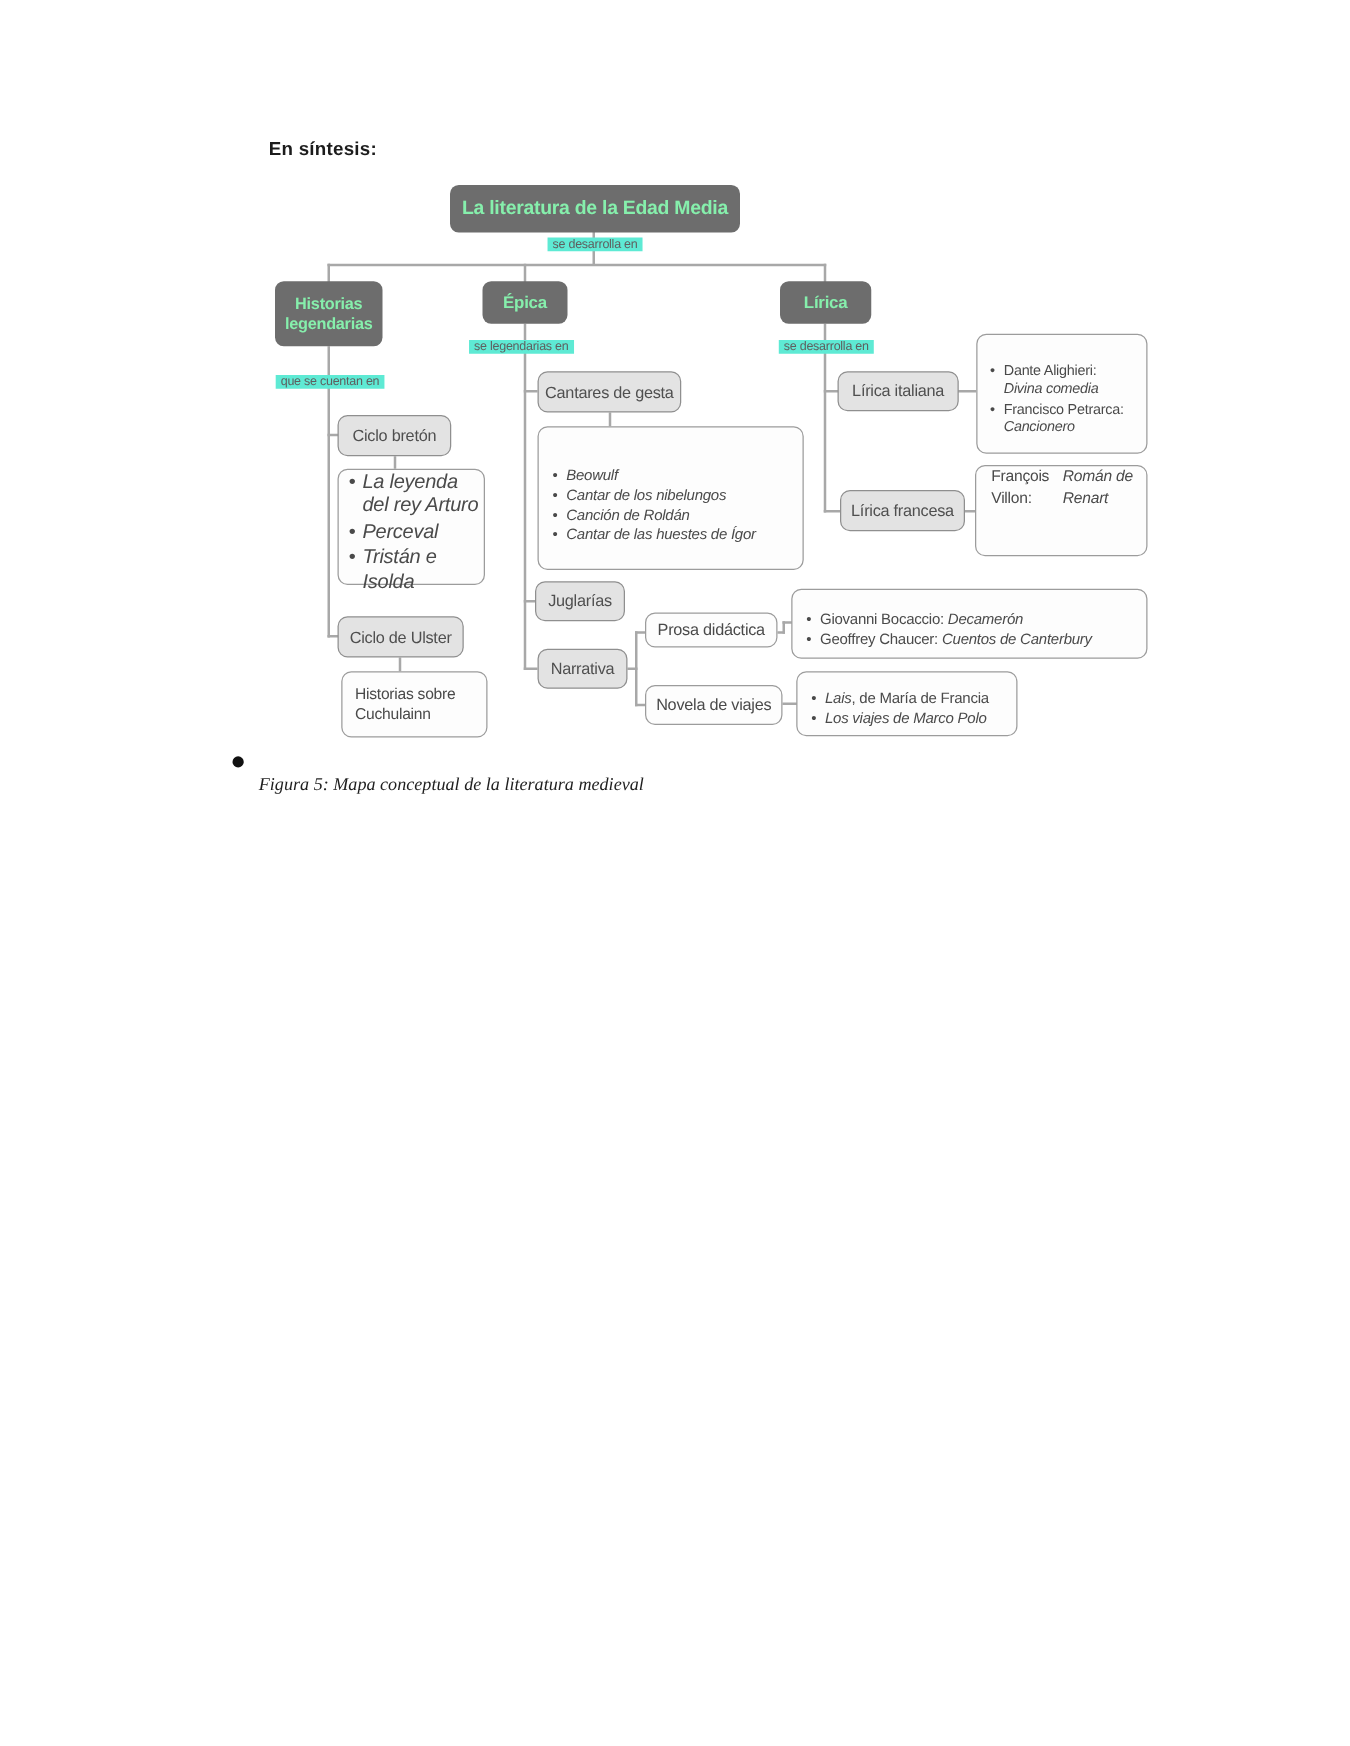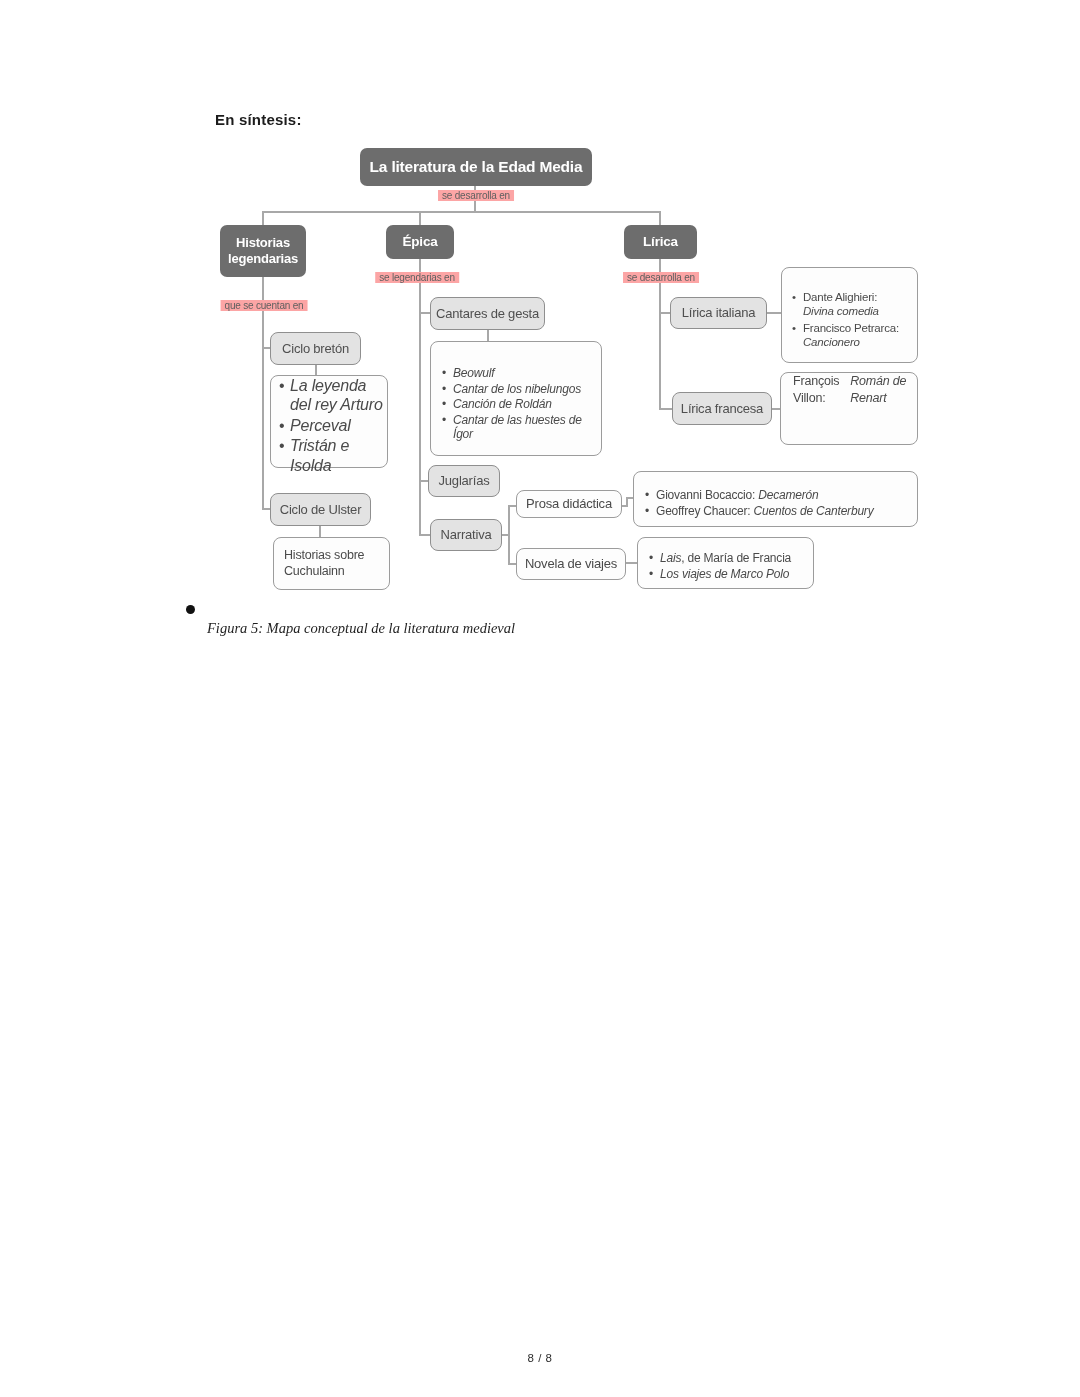--- a/index.html
+++ b/index.html
@@ -15,29 +15,29 @@
     font-size: 15px; font-weight: bold; color: #1c1c1c; letter-spacing: .2px;
   }
 
   
   .diagram { position: absolute; inset: 0; letter-spacing: -0.2px; }
 
   .node {
     position: absolute; display: flex; align-items: center; justify-content: center;
     text-align: center; border-radius: 8px; line-height: 1.22;
   }
-  .dark  { background: #6d6d6d; color: #ffffff; font-weight: bold; border-radius: 7px; }
+  .dark  { background: #6d6d6d; color: #86efac; font-weight: bold; border-radius: 7px; }
   .gray  { background: #e3e3e3; border: 1.5px solid #8f8f8f; color: #4f4f4f; }
   .white { background: #fdfdfd; border: 1.5px solid #9c9c9c; color: #4a4a4a; }
 
   .ln { position: absolute; background: #a8a8a8; }
 
   .lbl {
     position: absolute; transform: translateX(-50%);
-    font-size: 10px; color: #5f5f5f; background: #fca5a5;
+    font-size: 10px; color: #5f5f5f; background: #5eead4;
     white-space: nowrap; padding: 0 4px; z-index: 2; letter-spacing: -0.2px;
   }
 
   .bullets { align-items: center; justify-content: flex-start; text-align: left; }
   .bullets ul { list-style: none; width: 100%; }
   .bullets li { position: relative; padding-left: 14px; margin-bottom: 1px; }
   .bullets li::before { content: "\2022"; position: absolute; left: 3px; top: 0; font-style: normal; }
   .it { font-style: italic; }
 
   .two-line { }
@@ -119,21 +119,21 @@
     </div>
 
     <div class="node gray" style="left:270px;top:493px;width:101px;height:33px;font-size:13px">Ciclo de Ulster</div>
 
     <div class="node white" style="left:273px;top:537px;width:117px;height:53px;font-size:12.5px;justify-content:flex-start;text-align:left;padding-left:10px">Historias sobre Cuchulainn</div>
 
     <div class="node dark" style="left:386px;top:225px;width:68px;height:34px;font-size:13.5px">Épica</div>
 
     <div class="node gray" style="left:430px;top:297px;width:115px;height:33px;font-size:13px">Cantares de gesta</div>
 
-    <div class="node white bullets" style="left:430px;top:341px;width:172px;height:115px;font-size:12px;padding:12px 2px 0 8px">
+    <div class="node white bullets" style="left:430px;top:341px;width:213px;height:115px;font-size:12px;padding:12px 2px 0 8px">
       <ul>
         <li class="it">Beowulf</li>
         <li class="it">Cantar de los nibelungos</li>
         <li class="it">Canción de Roldán</li>
         <li class="it">Cantar de las huestes de Ígor</li>
       </ul>
     </div>
 
     <div class="node gray" style="left:428px;top:465px;width:72px;height:32px;font-size:13px">Juglarías</div>
 
@@ -172,15 +172,14 @@
 
     <div class="node white two-line" style="left:780px;top:372px;width:138px;height:73px;font-size:12.5px;align-items:flex-start;justify-content:center;text-align:left;padding-left:12px;line-height:1.35">
       <span>François Villon:</span>
       <span class="it">Román de Renart</span>
     </div>
 
   </div>
 
   <span class="cap-bullet"></span>
   <div class="caption">Figura 5: Mapa conceptual de la literatura medieval</div>
-  <div class="pagenum">8 / 8</div>
 
 </div>
 
 </body></html>

